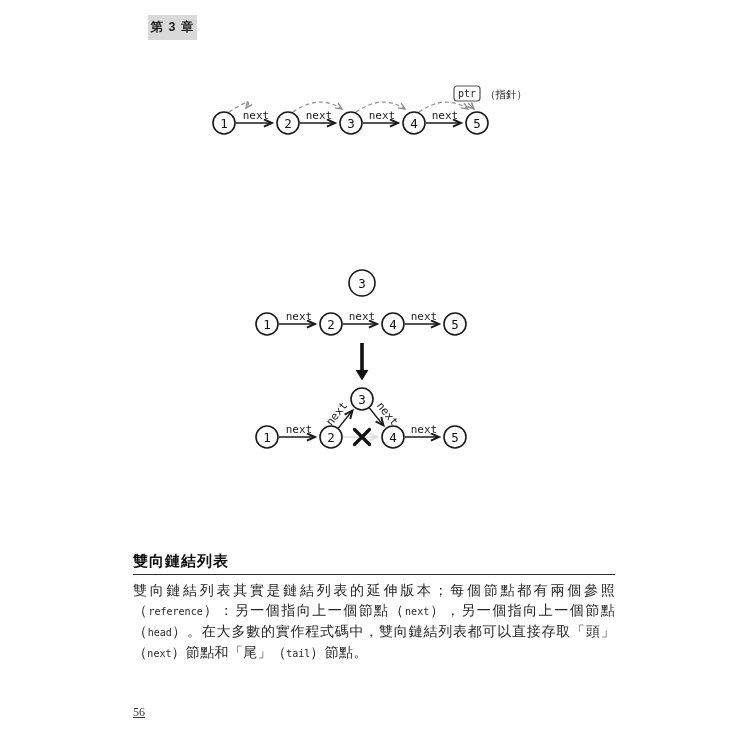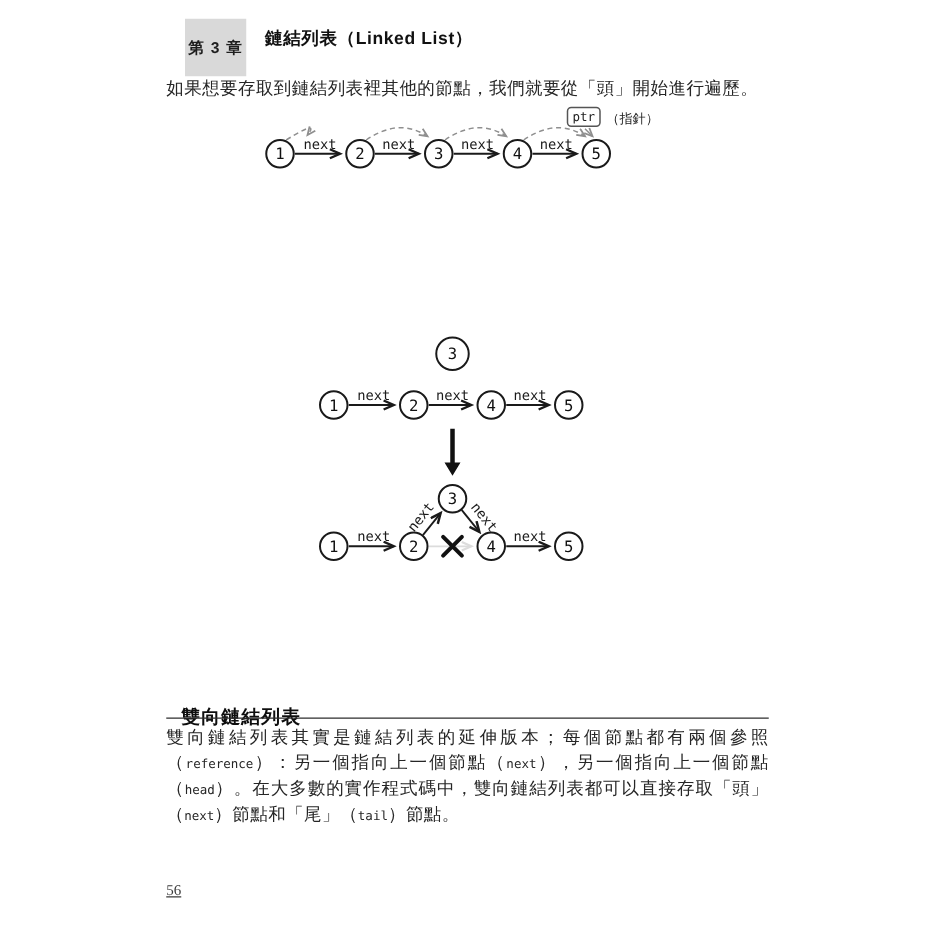--- a/index.html
+++ b/index.html
@@ -2,21 +2,21 @@
 <html><head>
 <meta charset="utf-8">
 <style>
   html,body { margin:0; padding:0; background:#fff; }
   .page {
     position:relative; width:750px; height:750px; background:#ffffff;
     font-family:"Liberation Serif","DejaVu Serif",serif; color:#262626;
     overflow:hidden;
   }
   .chapter-box {
-    position:absolute; left:148px; top:15px; width:49px; height:46px;
+    position:absolute; left:148px; top:15px; width:49px; height:25px;
     background:#d9d9d9; display:flex; align-items:center; justify-content:center;
     font-family:"Liberation Sans","DejaVu Sans",sans-serif; font-weight:bold;
     font-size:12.5px; color:#1e1e1e; letter-spacing:1px;
   }
   .chapter-title {
     position:absolute; left:212px; top:15px; height:31px; display:flex; align-items:center;
     font-family:"Liberation Sans","DejaVu Sans",sans-serif; font-weight:bold;
     font-size:14px; color:#111; letter-spacing:0.5px;
   }
   .body {
@@ -28,21 +28,21 @@
   .code {
     font-family:"DejaVu Sans Mono","Liberation Mono",monospace;
     font-size:10px; letter-spacing:0;
   }
   .caption {
     position:absolute; left:133px; top:250px; width:482px; margin:0;
     text-align:center; font-family:"Liberation Sans","DejaVu Sans",sans-serif;
     font-weight:bold; font-size:13px; color:#151515; letter-spacing:0.5px;
   }
   .section-heading {
-    position:absolute; left:133px; top:552px; margin:12px;
+    position:absolute; left:133px; top:552px; margin:0;
     font-family:"Liberation Sans","DejaVu Sans",sans-serif; font-weight:bold;
     font-size:15px; color:#0e0e0e; letter-spacing:1px;
   }
   .section-rule {
     position:absolute; left:133px; top:574px; width:482px; height:0;
     border-top:1.5px solid #2e2e2e;
   }
   .page-number {
     position:absolute; left:133px; top:705px; font-size:12px; color:#3a3a3a;text-decoration:underline;
   }
@@ -72,25 +72,21 @@
   svg .x-mark { stroke:#111; stroke-width:3.2; stroke-linecap:round; fill:none; }
 </style>
 </head>
 <body>
 
 <div class="page">
 
   <div class="chapter-box">
     <span>第 3 章</span>
   </div>
-  <div class="chapter-title">鏈結列表（Linked List）</div>
 
-  <p class="body" style="top:62px">
-    <span>如果想要存取到鏈結列表裡其他的節點，我們就要從「頭」開始進行遍歷。</span>
-  </p>
 
   <svg style="position:absolute;left:133px;top:82px" width="482" height="62" viewBox="0 0 482 62">
     <defs>
       <marker id="ab" markerWidth="9" markerHeight="8" refX="6" refY="3" orient="auto">
         <path d="M0.6,0.6 L6,3 L0.6,5.4" fill="none" stroke="#1a1a1a" stroke-width="1.3"></path>
       </marker>
       <marker id="ag" markerWidth="9" markerHeight="8" refX="6" refY="3" orient="auto">
         <path d="M0.6,0.6 L6,3 L0.6,5.4" fill="none" stroke="#8f8f8f" stroke-width="1.2"></path>
       </marker>
     </defs>

